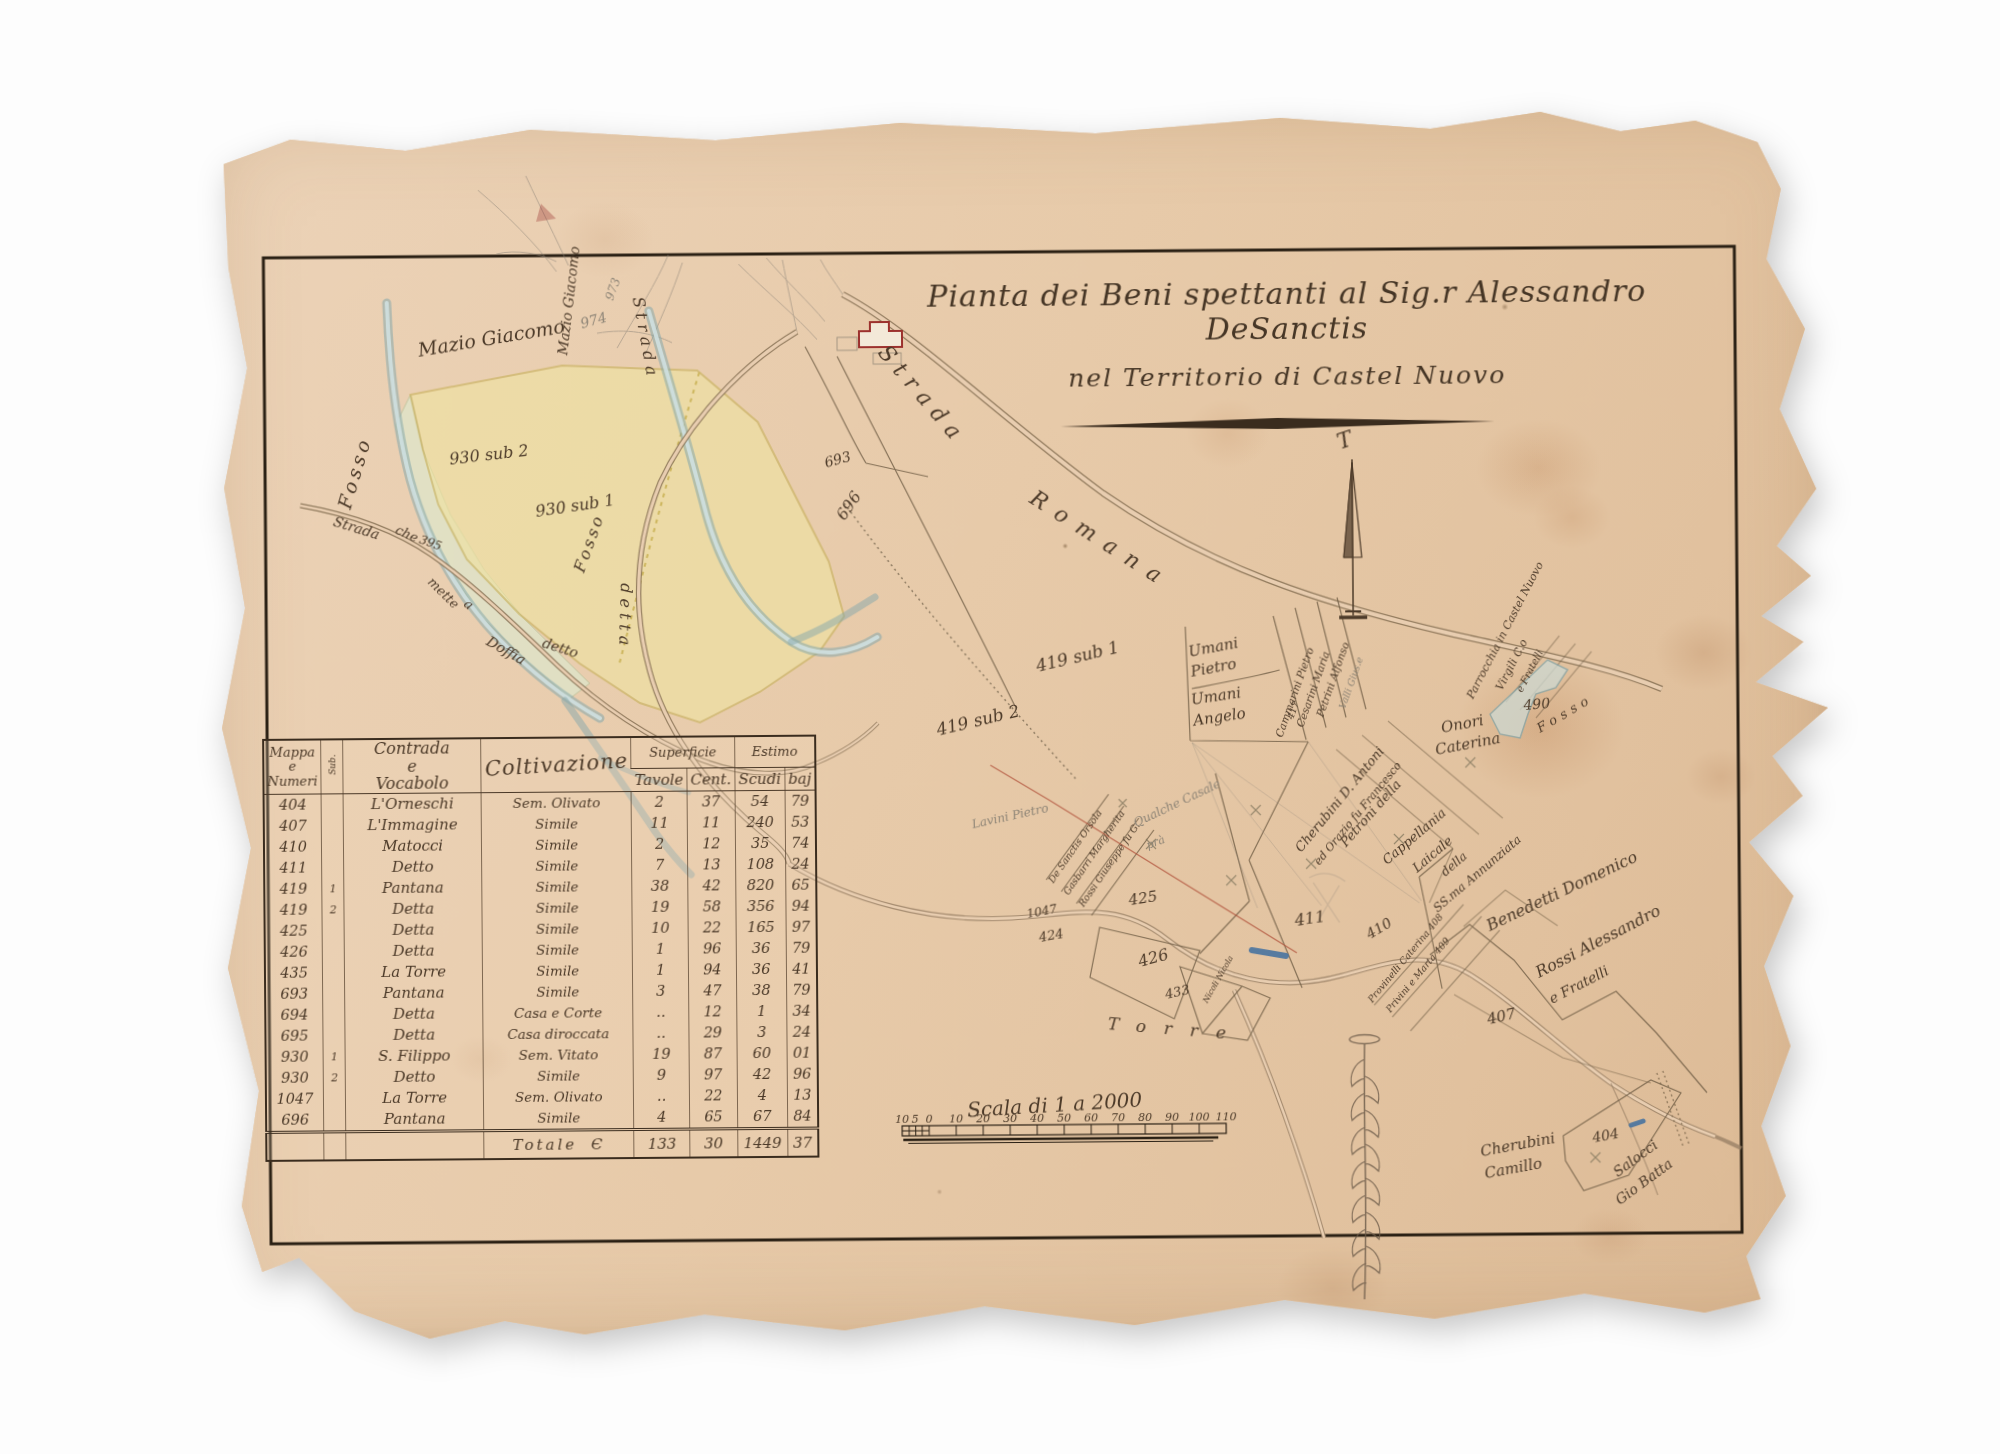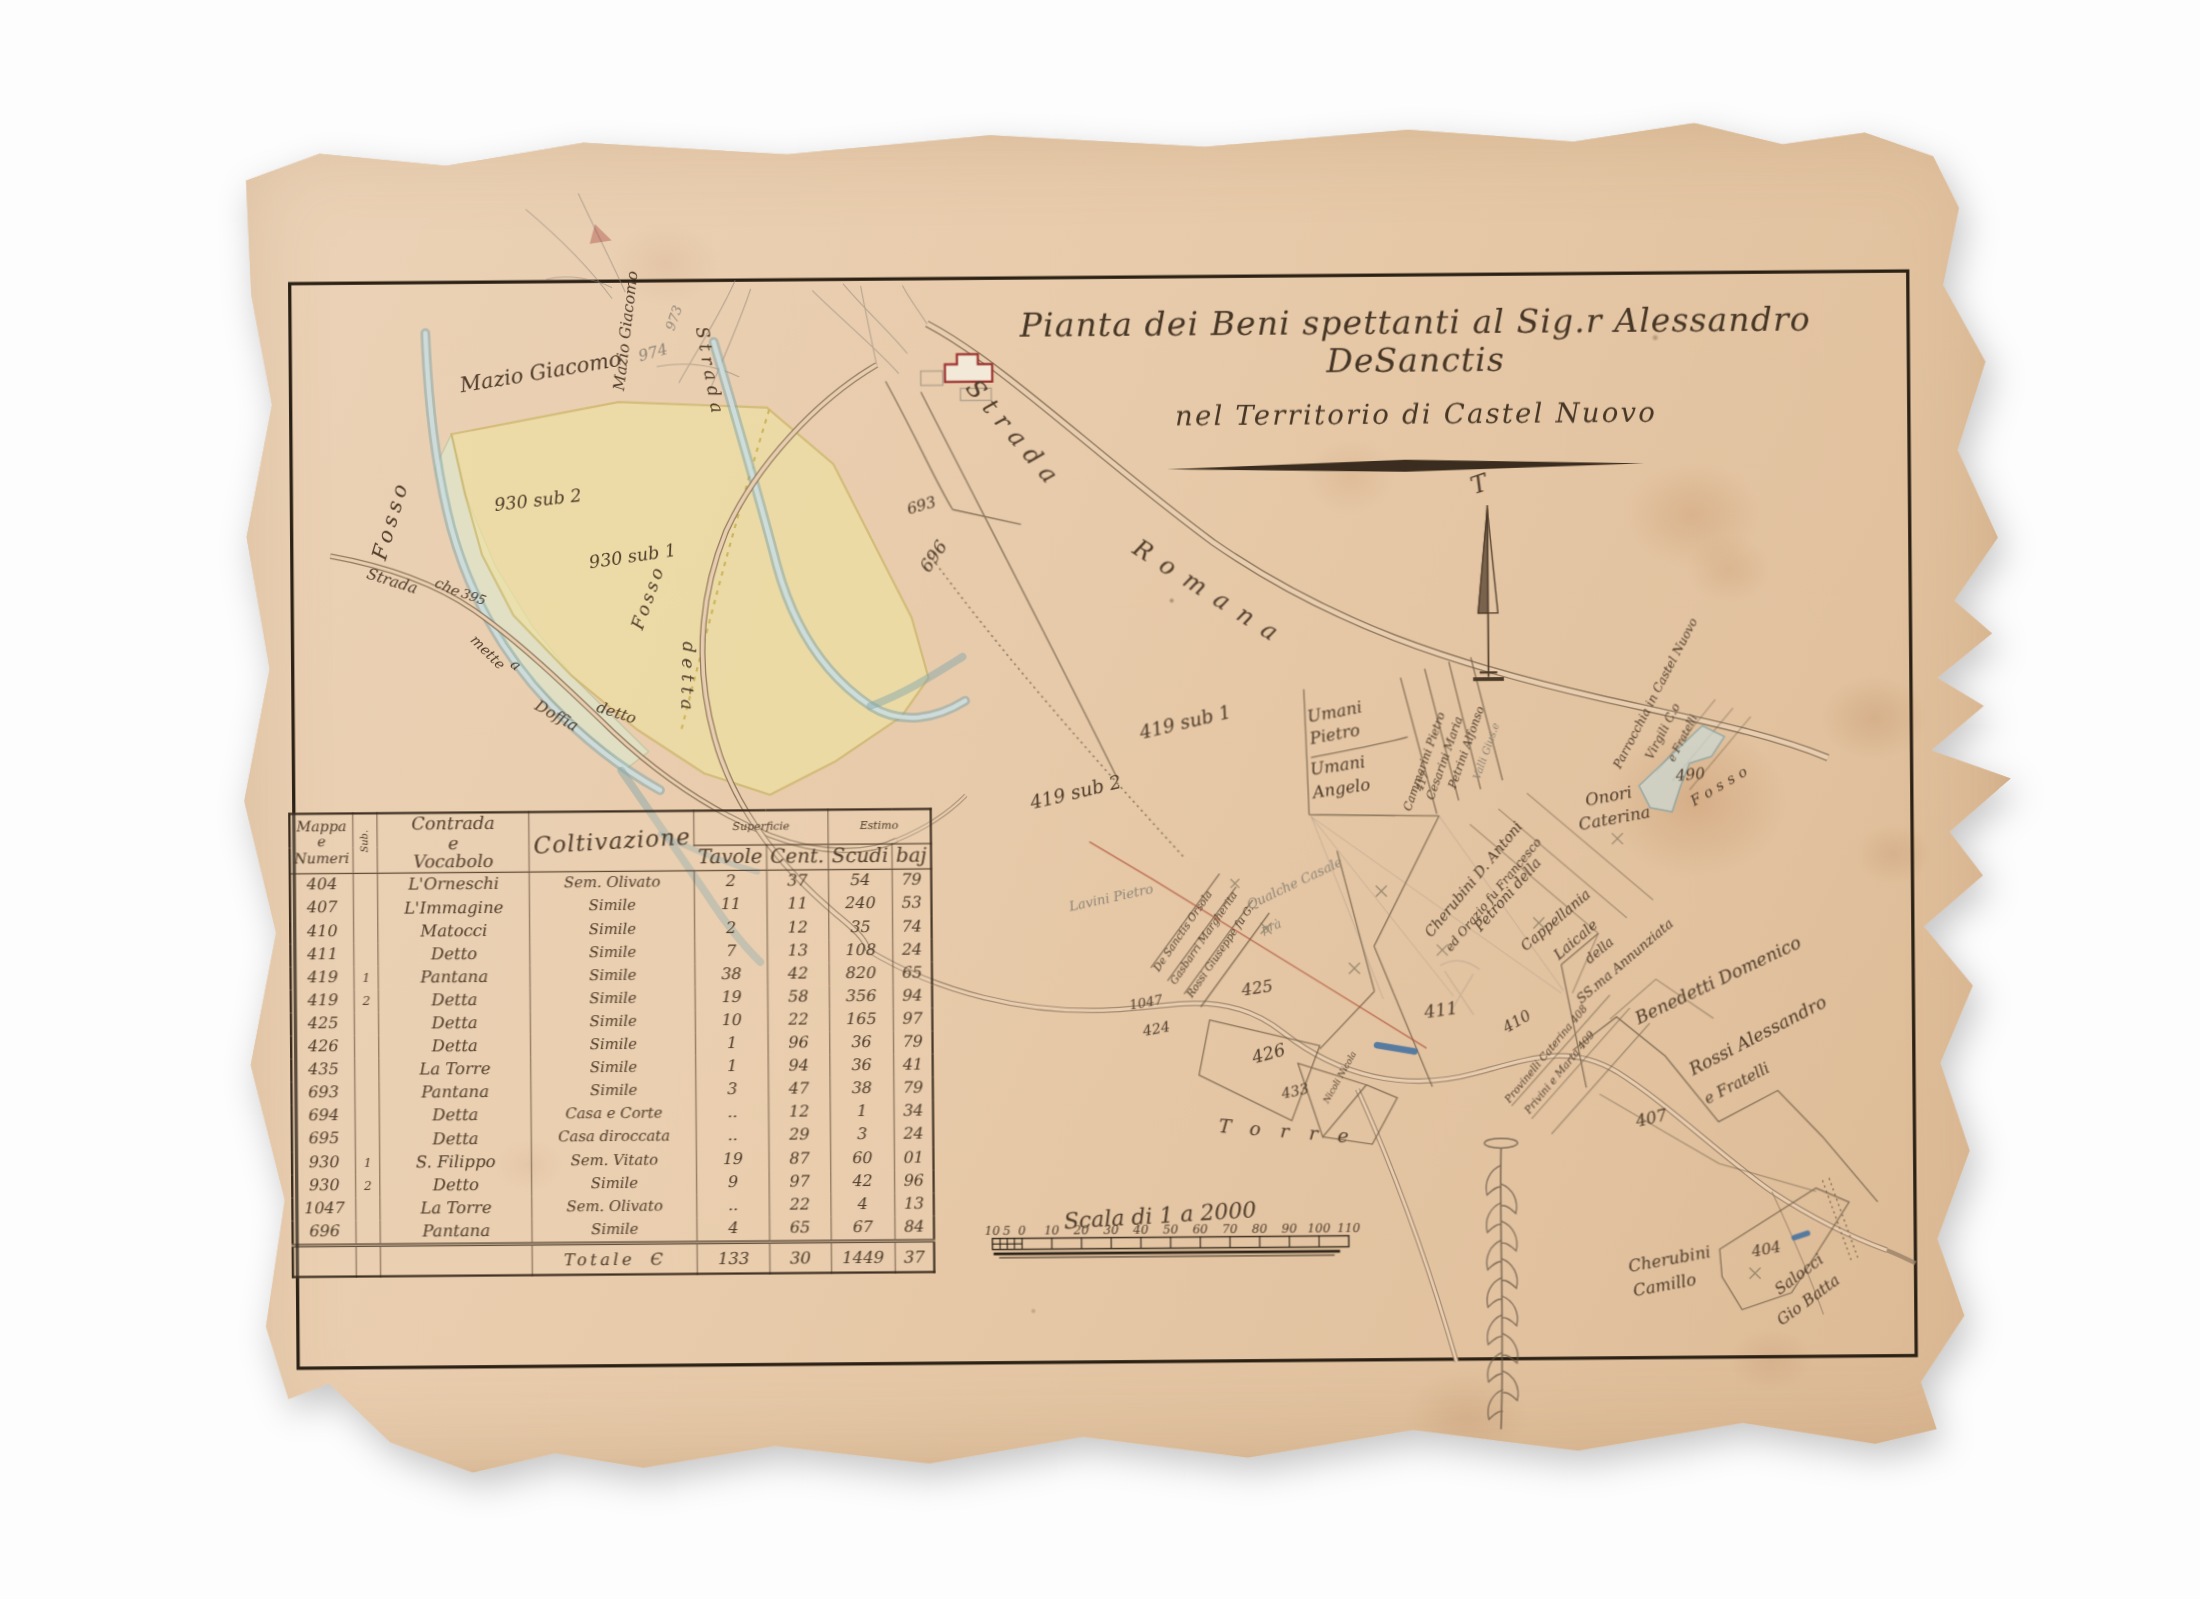--- a/index.html
+++ b/index.html
@@ -47,23 +47,23 @@
           font-style:italic;background:rgba(238,216,188,.25);}
   .ptable,.ptable th,.ptable td{border:0;}
   .ptable{border:2px solid #3a2c1e;}
   .ptable th,.ptable td{padding:0 3px;border-left:1px solid rgba(90,70,50,.75);}
   .ptable th:first-child,.ptable td:first-child{border-left:none;}
   .ptable thead th{font-weight:normal;vertical-align:middle;text-align:center;}
   .ptable thead tr:first-child th{border-bottom:1.5px solid #4a3827;}
   .h-mappa{white-space:pre-line;font-size:13px;line-height:1.12;border-radius:14px;}
   .h-contrada{white-space:pre-line;font-size:16px;line-height:1.1;}
   .h-colt{font-size:21px;transform:rotate(-3deg);letter-spacing:1px;}
-  .h-sup,.h-est{font-size:10px;border-radius:10px;}
+  .h-sup,.h-est{font-size:13px;border-radius:10px;}
   .h-sub span{display:inline-block;writing-mode:vertical-rl;transform:rotate(180deg);font-size:9px;}
-  .subhead th{font-size:18px;height:22px;border-bottom:1.5px solid #4a3827;margin-top:15px;}
+  .subhead th{font-size:15px;height:22px;border-bottom:1.5px solid #4a3827;margin-top:15px;}
   .ptable tbody td{height:21px;text-align:center;font-size:14.5px;white-space:nowrap;}
   .ptable td.c1{font-size:11px;}
   .ptable td.c2{font-size:15px;}
   .ptable td.c3{font-size:13.5px;}
   .ptable td.c4,.ptable th.b-strong,.ptable td.c6{border-left-width:1.5px;}
   .ptable tfoot td{border-top:3px double #3a2c1e;height:26px;text-align:center;font-size:15px;}
   .tot-label{letter-spacing:3px;font-size:16px;margin-top:12px;}
   .tot-sym{margin-left:14px;font-size:15px;}
 </style>
 </head>

